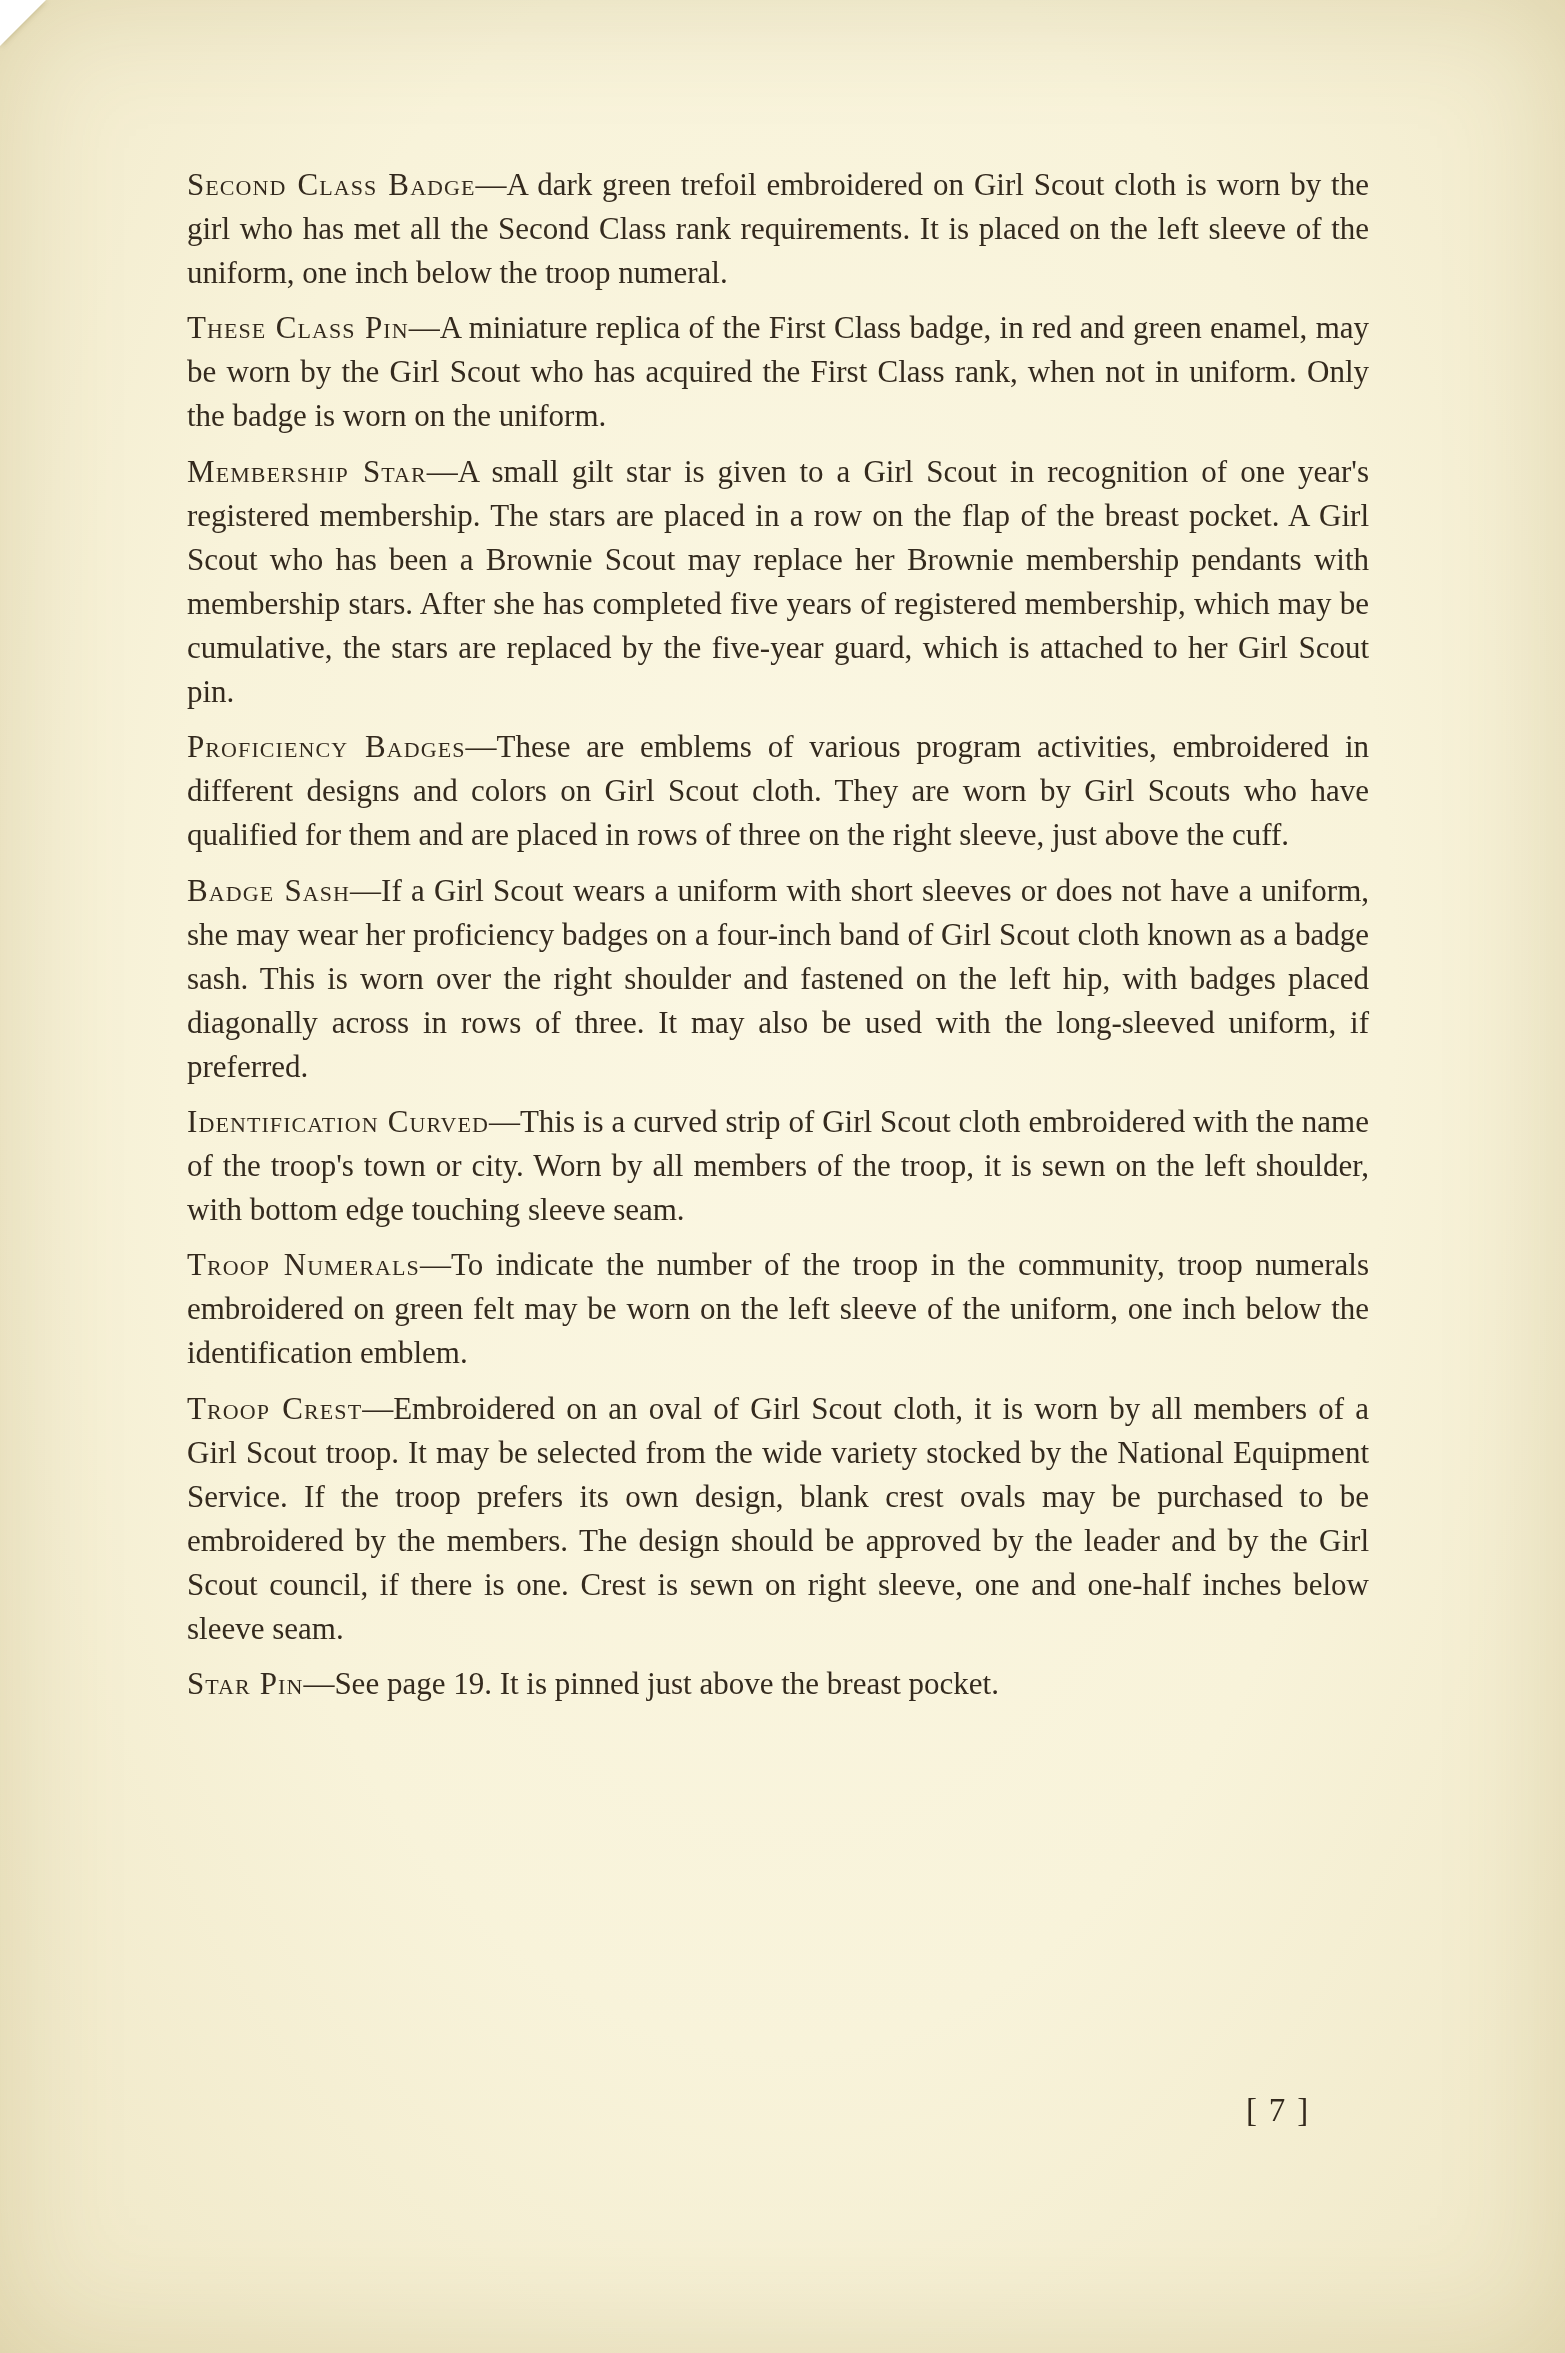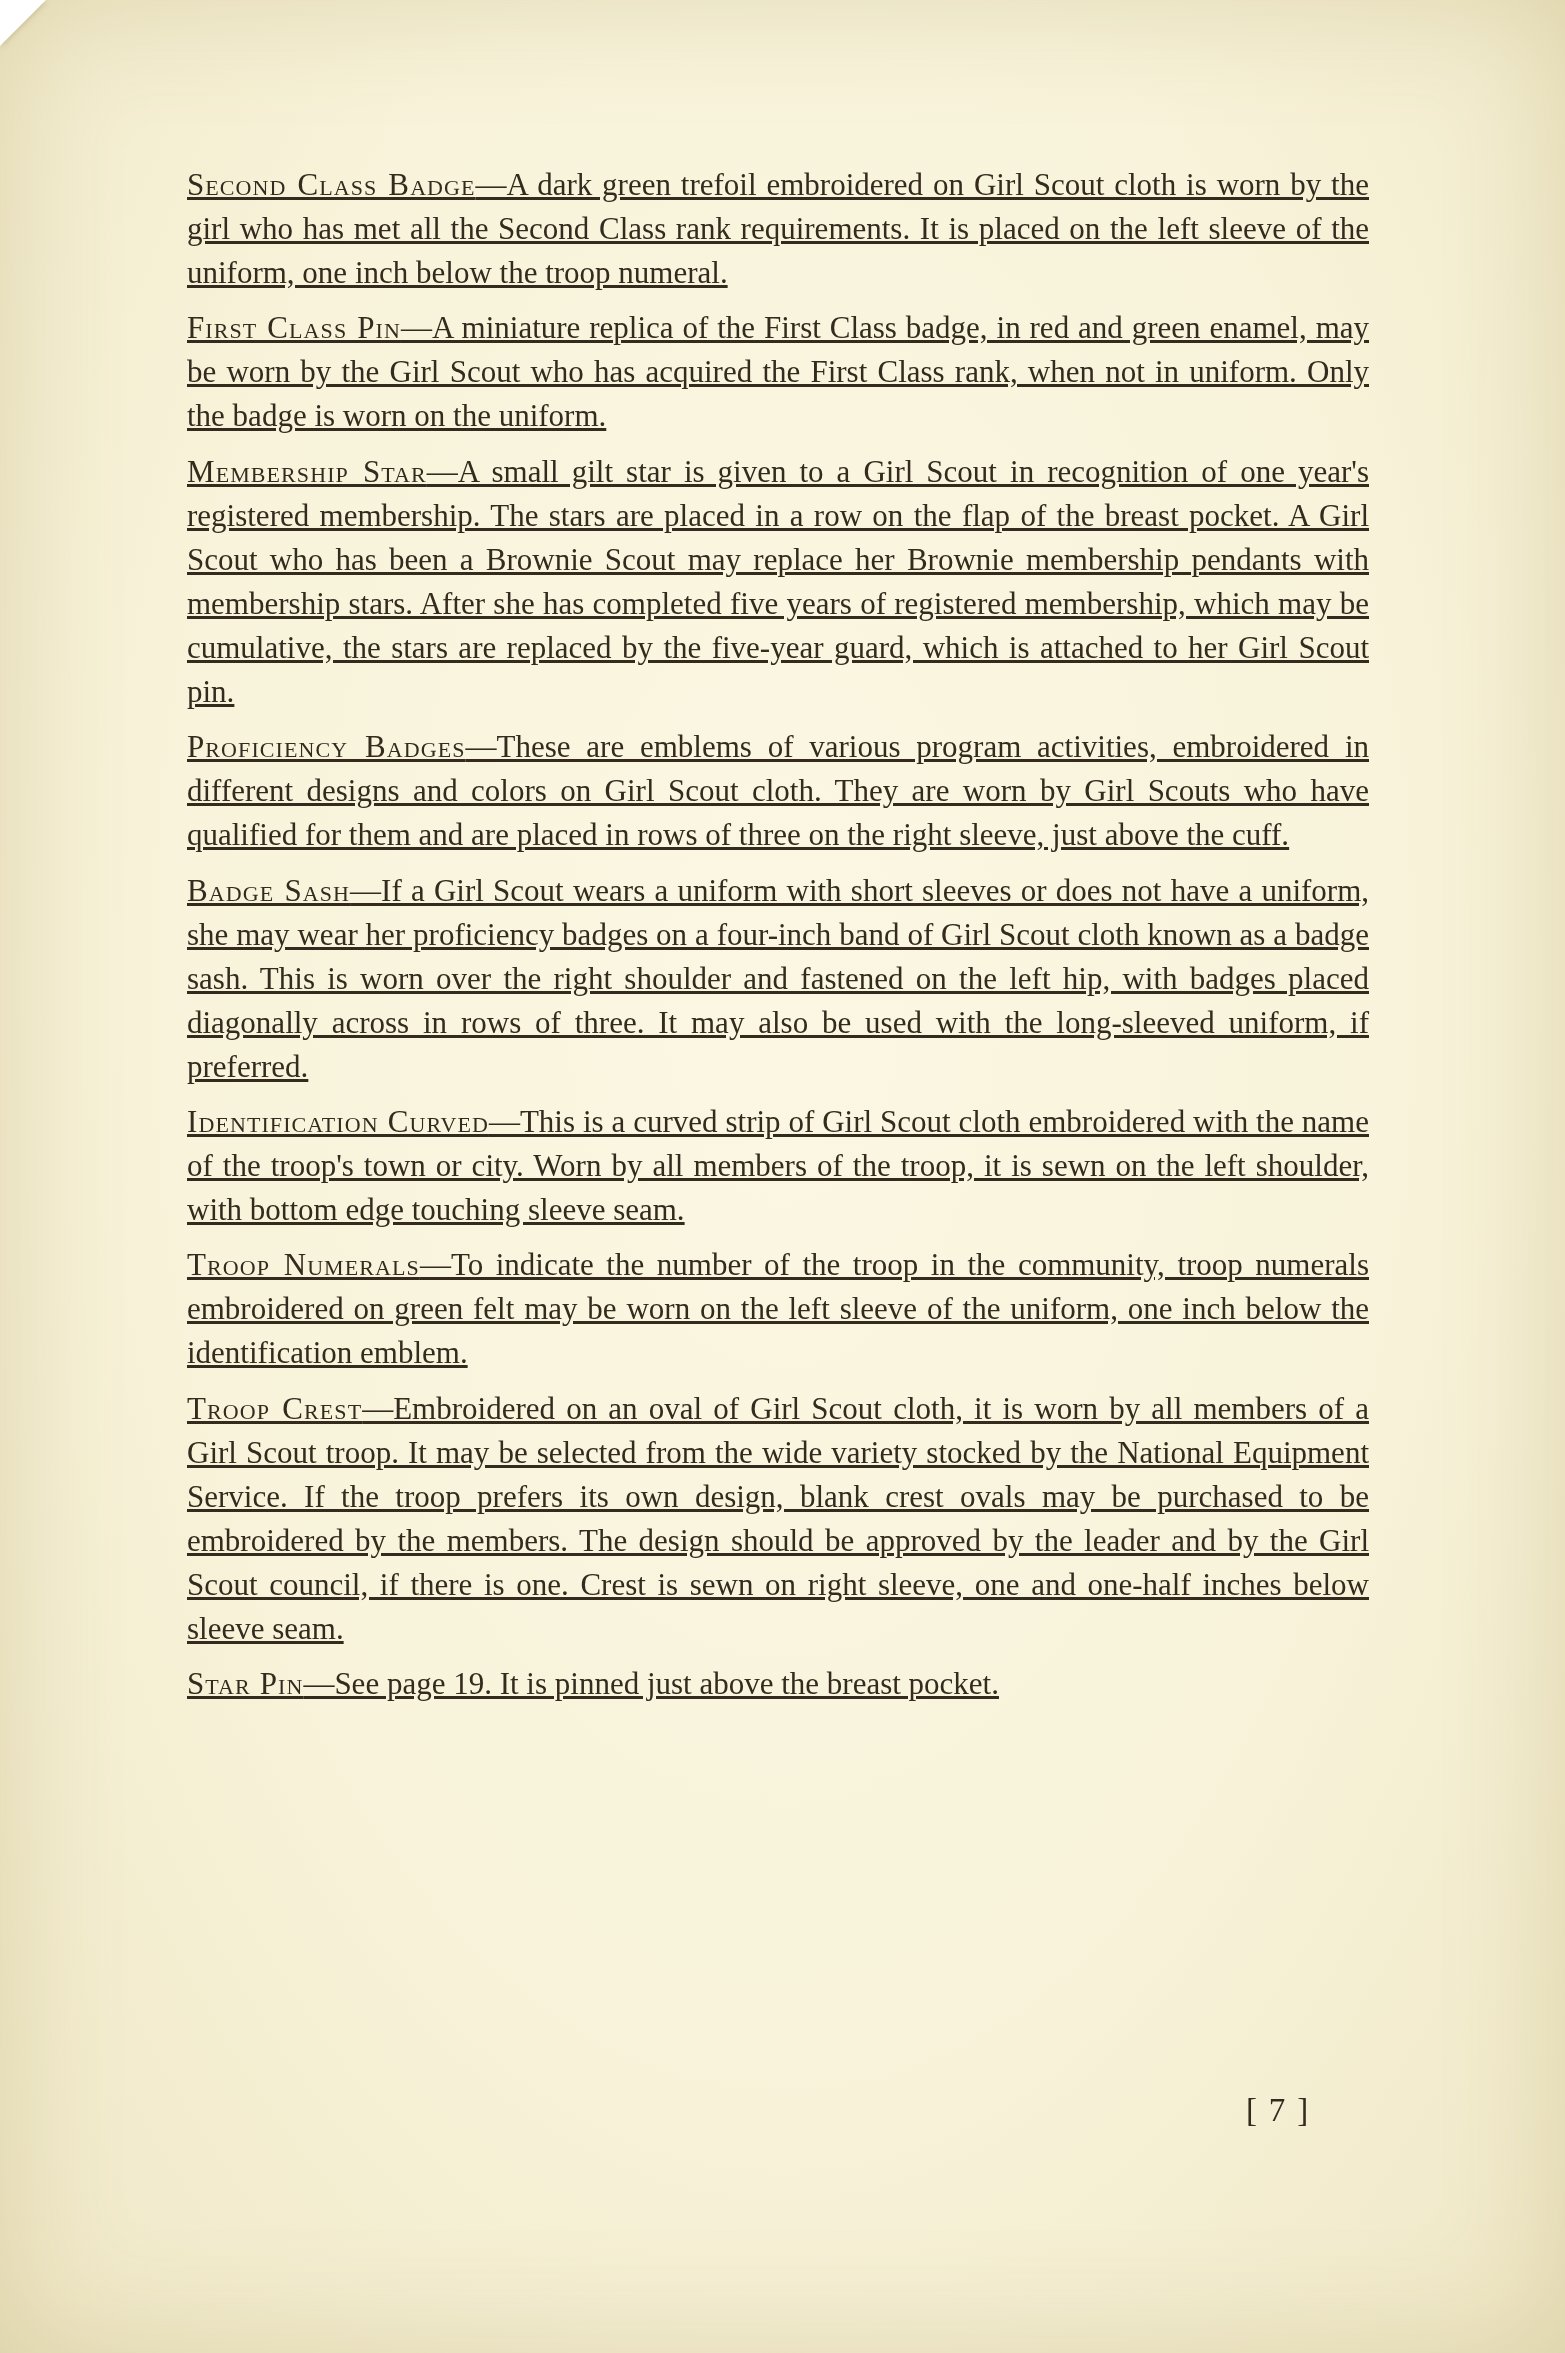--- a/index.html
+++ b/index.html
@@ -32,21 +32,20 @@
   }
   .content {
     position: absolute;
     left: 187px;
     top: 163px;
     width: 1182px;
     color: #342a1e;
     font-size: 31px;
     line-height: 44px;
     text-align: justify;
-    text-decoration: underline;
   }
   .entry {
     margin: 0 0 11.4px 0;
   }
   .term {
     font-variant: small-caps;
     letter-spacing: 0.035em;
   }
   .page-number {
     position: absolute;
@@ -61,21 +60,21 @@
 <body>
 
 <div class="page">
   <div class="corner-fold"></div>
 
   <div class="content">
 
     <p class="entry"><span class="term">Second Class Badge</span><span>—A dark green trefoil embroidered on Girl Scout cloth is worn by the girl who has met all the Second Class rank requirements. It is placed on the left sleeve of the uniform, one inch below the troop numeral.</span></p>
 
 
-    <p class="entry"><span class="term">First Class Pin</span><span>—A miniature replica of the First Class badge, in red and green enamel, may be worn by the Girl Scout who has acquired the First Class rank, when not in uniform. Only the badge is worn on the uniform.</span></p>
+    <p class="entry"><span class="term">These Class Pin</span><span>—A miniature replica of the First Class badge, in red and green enamel, may be worn by the Girl Scout who has acquired the First Class rank, when not in uniform. Only the badge is worn on the uniform.</span></p>
 
 
     <p class="entry"><span class="term">Membership Star</span><span>—A small gilt star is given to a Girl Scout in recognition of one year's registered membership. The stars are placed in a row on the flap of the breast pocket. A Girl Scout who has been a Brownie Scout may replace her Brownie membership pendants with membership stars. After she has completed five years of registered membership, which may be cumulative, the stars are replaced by the five-year guard, which is attached to her Girl Scout pin.</span></p>
 
     <p class="entry"><span class="term">Proficiency Badges</span><span>—These are emblems of various program activities, embroidered in different designs and colors on Girl Scout cloth. They are worn by Girl Scouts who have qualified for them and are placed in rows of three on the right sleeve, just above the cuff.</span></p>
 
     <p class="entry"><span class="term">Badge Sash</span><span>—If a Girl Scout wears a uniform with short sleeves or does not have a uniform, she may wear her proficiency badges on a four-inch band of Girl Scout cloth known as a badge sash. This is worn over the right shoulder and fastened on the left hip, with badges placed diagonally across in rows of three. It may also be used with the long-sleeved uniform, if preferred.</span></p>
 
     <p class="entry"><span class="term">Identification Curved</span><span>—This is a curved strip of Girl Scout cloth embroidered with the name of the troop's town or city. Worn by all members of the troop, it is sewn on the left shoulder, with bottom edge touching sleeve seam.</span></p>
 

